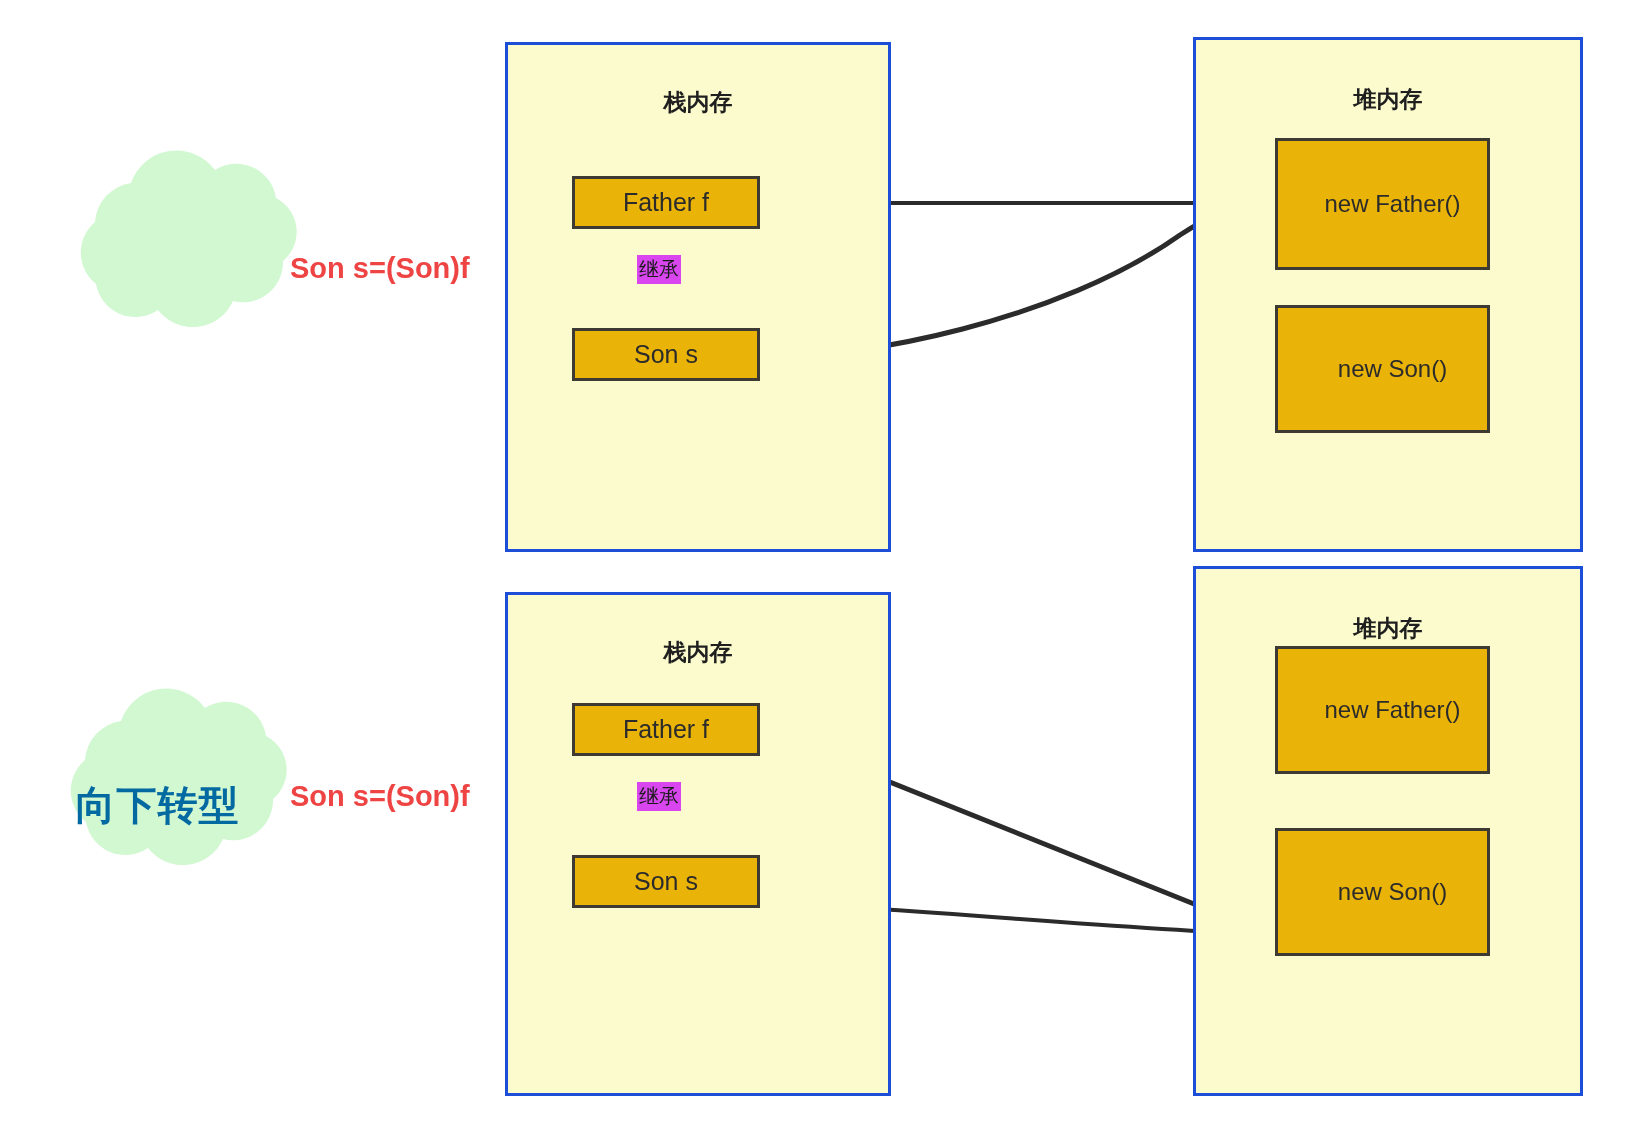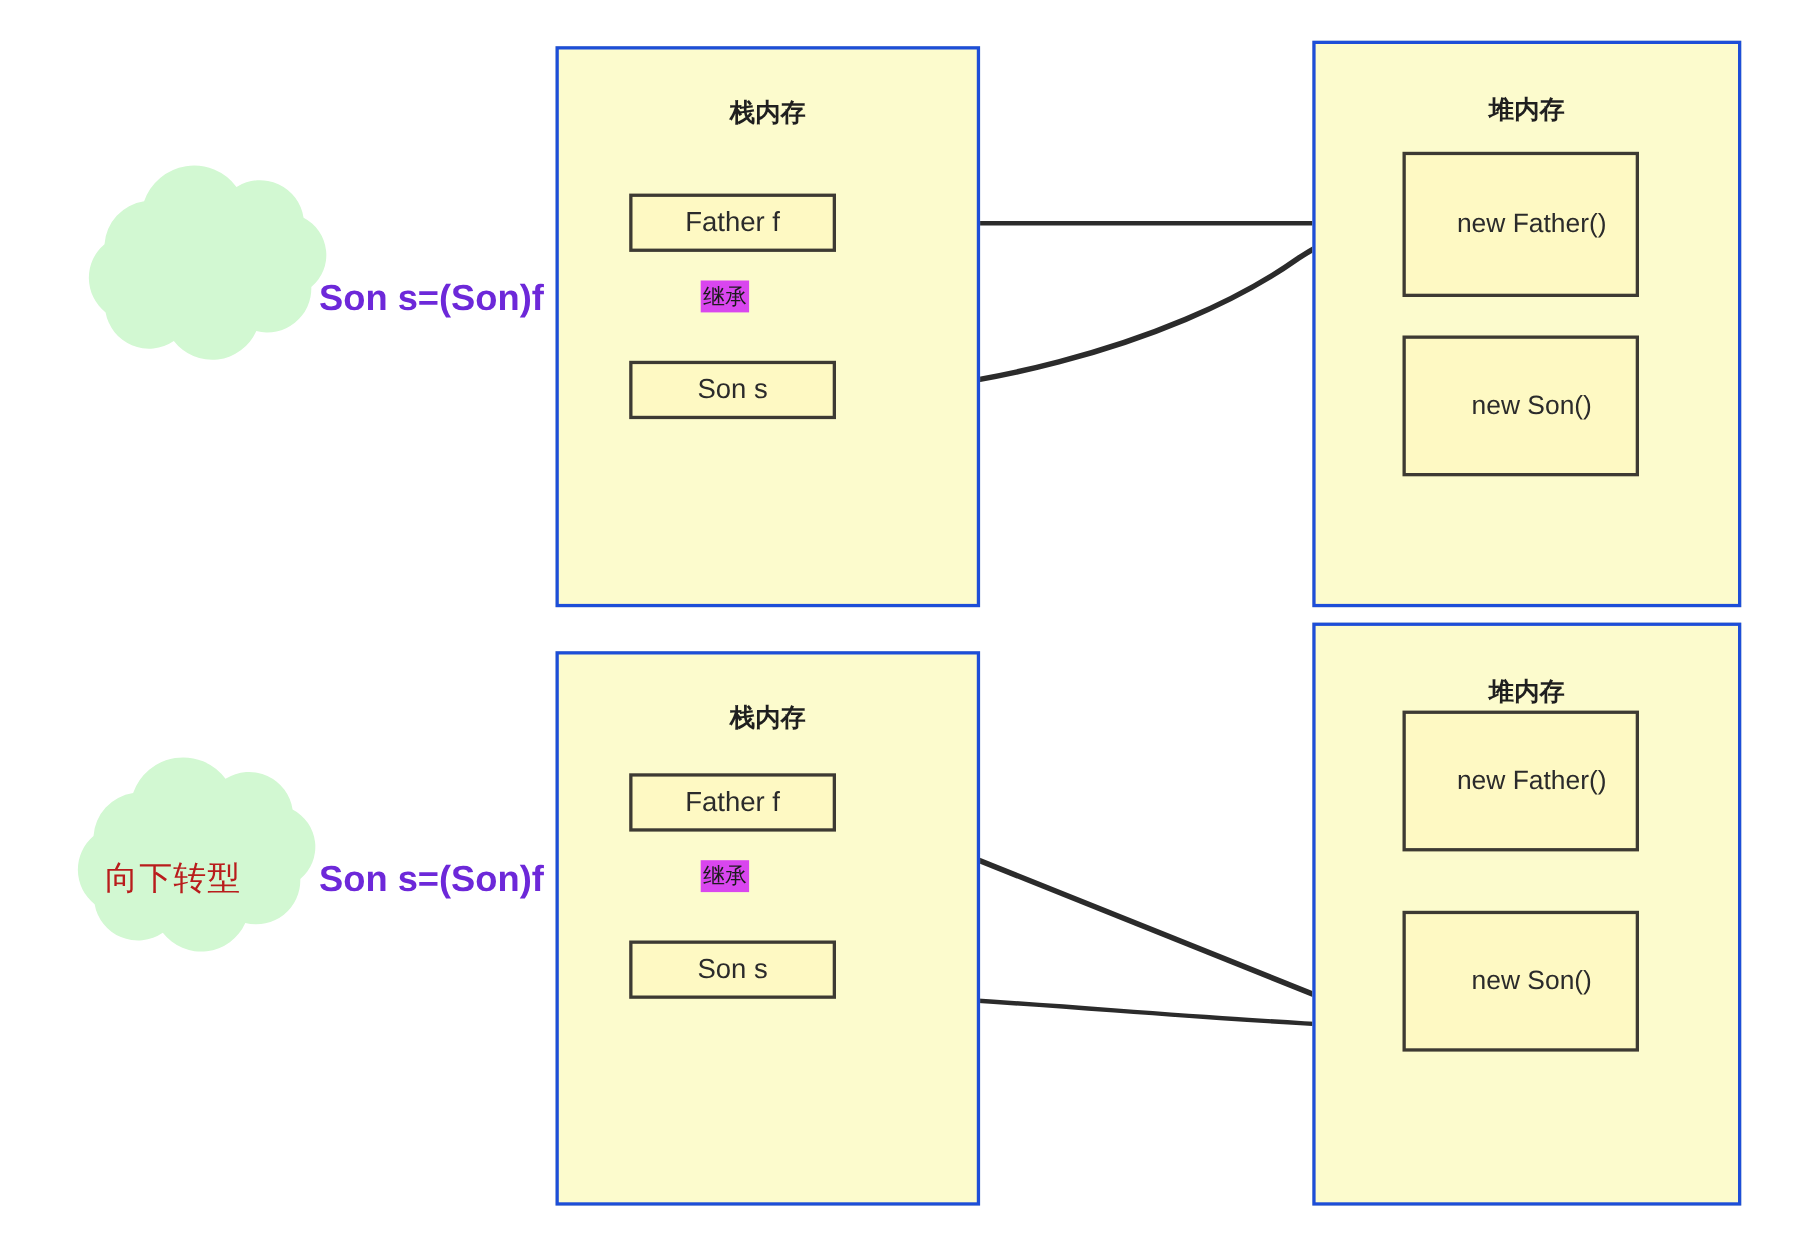--- a/index.html
+++ b/index.html
@@ -29,21 +29,21 @@
     left: 0;
     right: 0;
     text-align: center;
     font-size: 23px;
     font-weight: bold;
     color: #1f1f1f;
     font-family: "DejaVu Sans", "Liberation Sans", sans-serif;
   }
   .node-box {
     position: absolute;
-    background: #fef9c3;
+    background: #eab308;
     border: 3px solid #3d3a33;
     box-sizing: border-box;
     display: flex;
     align-items: center;
     justify-content: center;
     font-size: 25px;
     color: #2b2b2b;
     font-family: "Liberation Sans", sans-serif;
   }
   .heap-box {
@@ -60,29 +60,29 @@
     text-align: center;
     font-family: "DejaVu Sans", "Liberation Sans", sans-serif;
     letter-spacing: 1px;
   }
   .cloud-label.bold {
     font-weight: bold;
     font-size: 27px;
     color: #fb0d1c;
   }
   .cloud-label.plain {
-    font-weight: normal;
-    font-size: 30px;
-    color: #b91c1c;
+    font-weight: bold;
+    font-size: 40px;
+    color: #0369a1;
   }
   .code-label {
     position: absolute;
-    font-size: 33px;
+    font-size: 29px;
     font-weight: bold;
-    color: #6d28d9;
+    color: #ef4444;
     white-space: nowrap;
     font-family: "Liberation Sans", sans-serif;
     text-align: center;
   }
   .edge-label {
     position: absolute;
     background: #d946ef;
     font-size: 20px;
     color: #1b1b1b;
     padding: 1px 2px;

